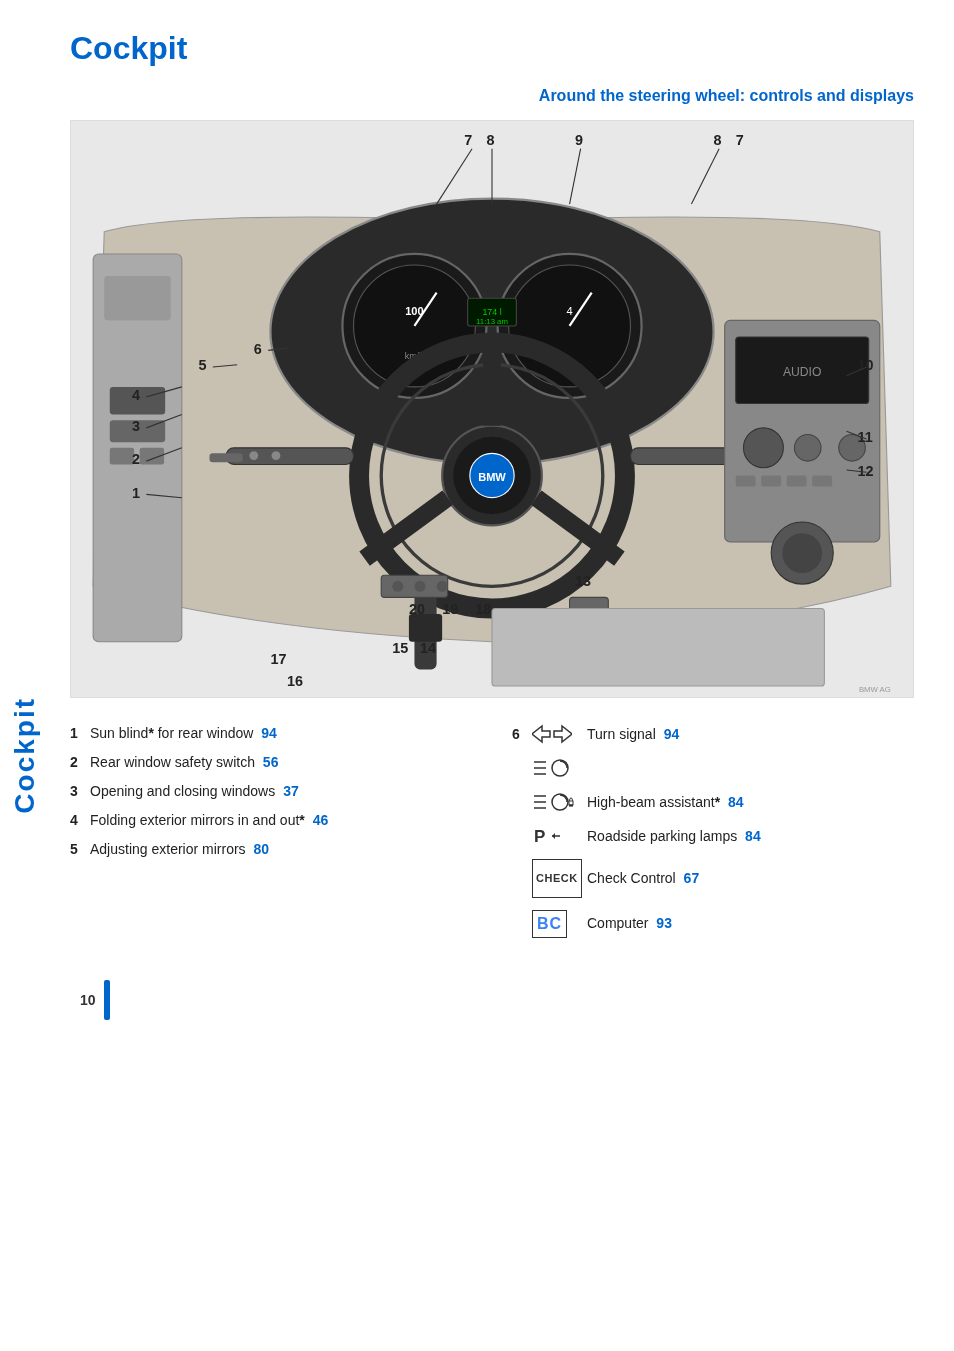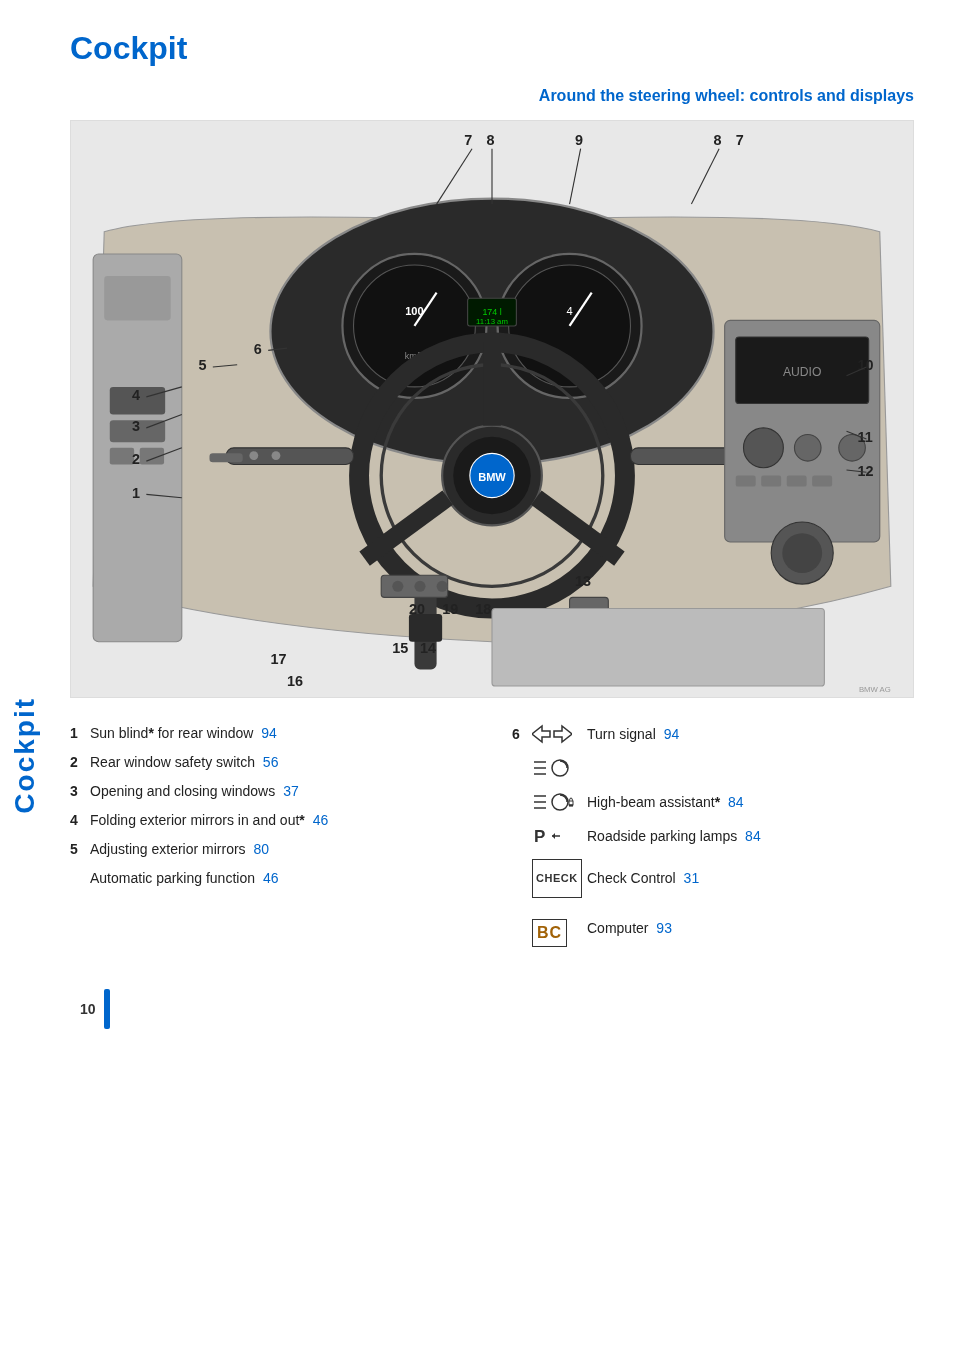--- a/index.html
+++ b/index.html
@@ -99,20 +99,21 @@
       flex-shrink: 0;
     }
 
     .item-text {
       flex: 1;
     }
 
     .item-page {
       color: #0066cc;
       margin-left: 4px;
+      font-weight: bold;
     }
 
     .item-star {
       font-weight: bold;
     }
 
     
     .right-col .item-row {
       margin-bottom: 12px;
       align-items: center;
@@ -346,24 +347,20 @@
         </div>
 
         <div class="item-row">
           <span class="item-num">5</span>
           <span class="item-text">
             Adjusting exterior mirrors
             <span class="item-page">80</span>
           </span>
         </div>
 
-        <div class="sub-item">
-          Automatic parking function
-          <span class="item-page">46</span>
-        </div>
 
       </div>
 
       <div class="items-col right-col">
 
         <div class="item-row">
           <span class="item-num">6</span>
           <span class="icon-cell">
             <svg width="40" height="22" viewBox="0 0 40 22" xmlns="http://www.w3.org/2000/svg">
 
@@ -432,28 +429,28 @@
           </span>
         </div>
 
         <div class="item-row">
           <span class="item-num"></span>
           <span class="icon-cell">
             <span style="font-size:11px; font-weight:bold; color:#333; letter-spacing:0.5px; border: 1.5px solid #333; padding: 10px 3px; font-family: Arial;">CHECK</span>
           </span>
           <span class="item-text">
             Check Control
-            <span class="item-page">31</span>
+            <span class="item-page">67</span>
           </span>
         </div>
 
         <div class="item-row">
           <span class="item-num"></span>
           <span class="icon-cell">
-            <span style="font-size:16px; font-weight:bold; color:#a16207; letter-spacing:1px; border: 1.5px solid #333; padding: 1px 4px; font-family: Arial; margin-top: 9px;">BC</span>
+            <span style="font-size:16px; font-weight:bold; color:#3b82f6; letter-spacing:1px; border: 1.5px solid #333; padding: 1px 4px; font-family: Arial;">BC</span>
           </span>
           <span class="item-text">
             Computer
             <span class="item-page">93</span>
           </span>
         </div>
 
       </div>
     </div>
 

